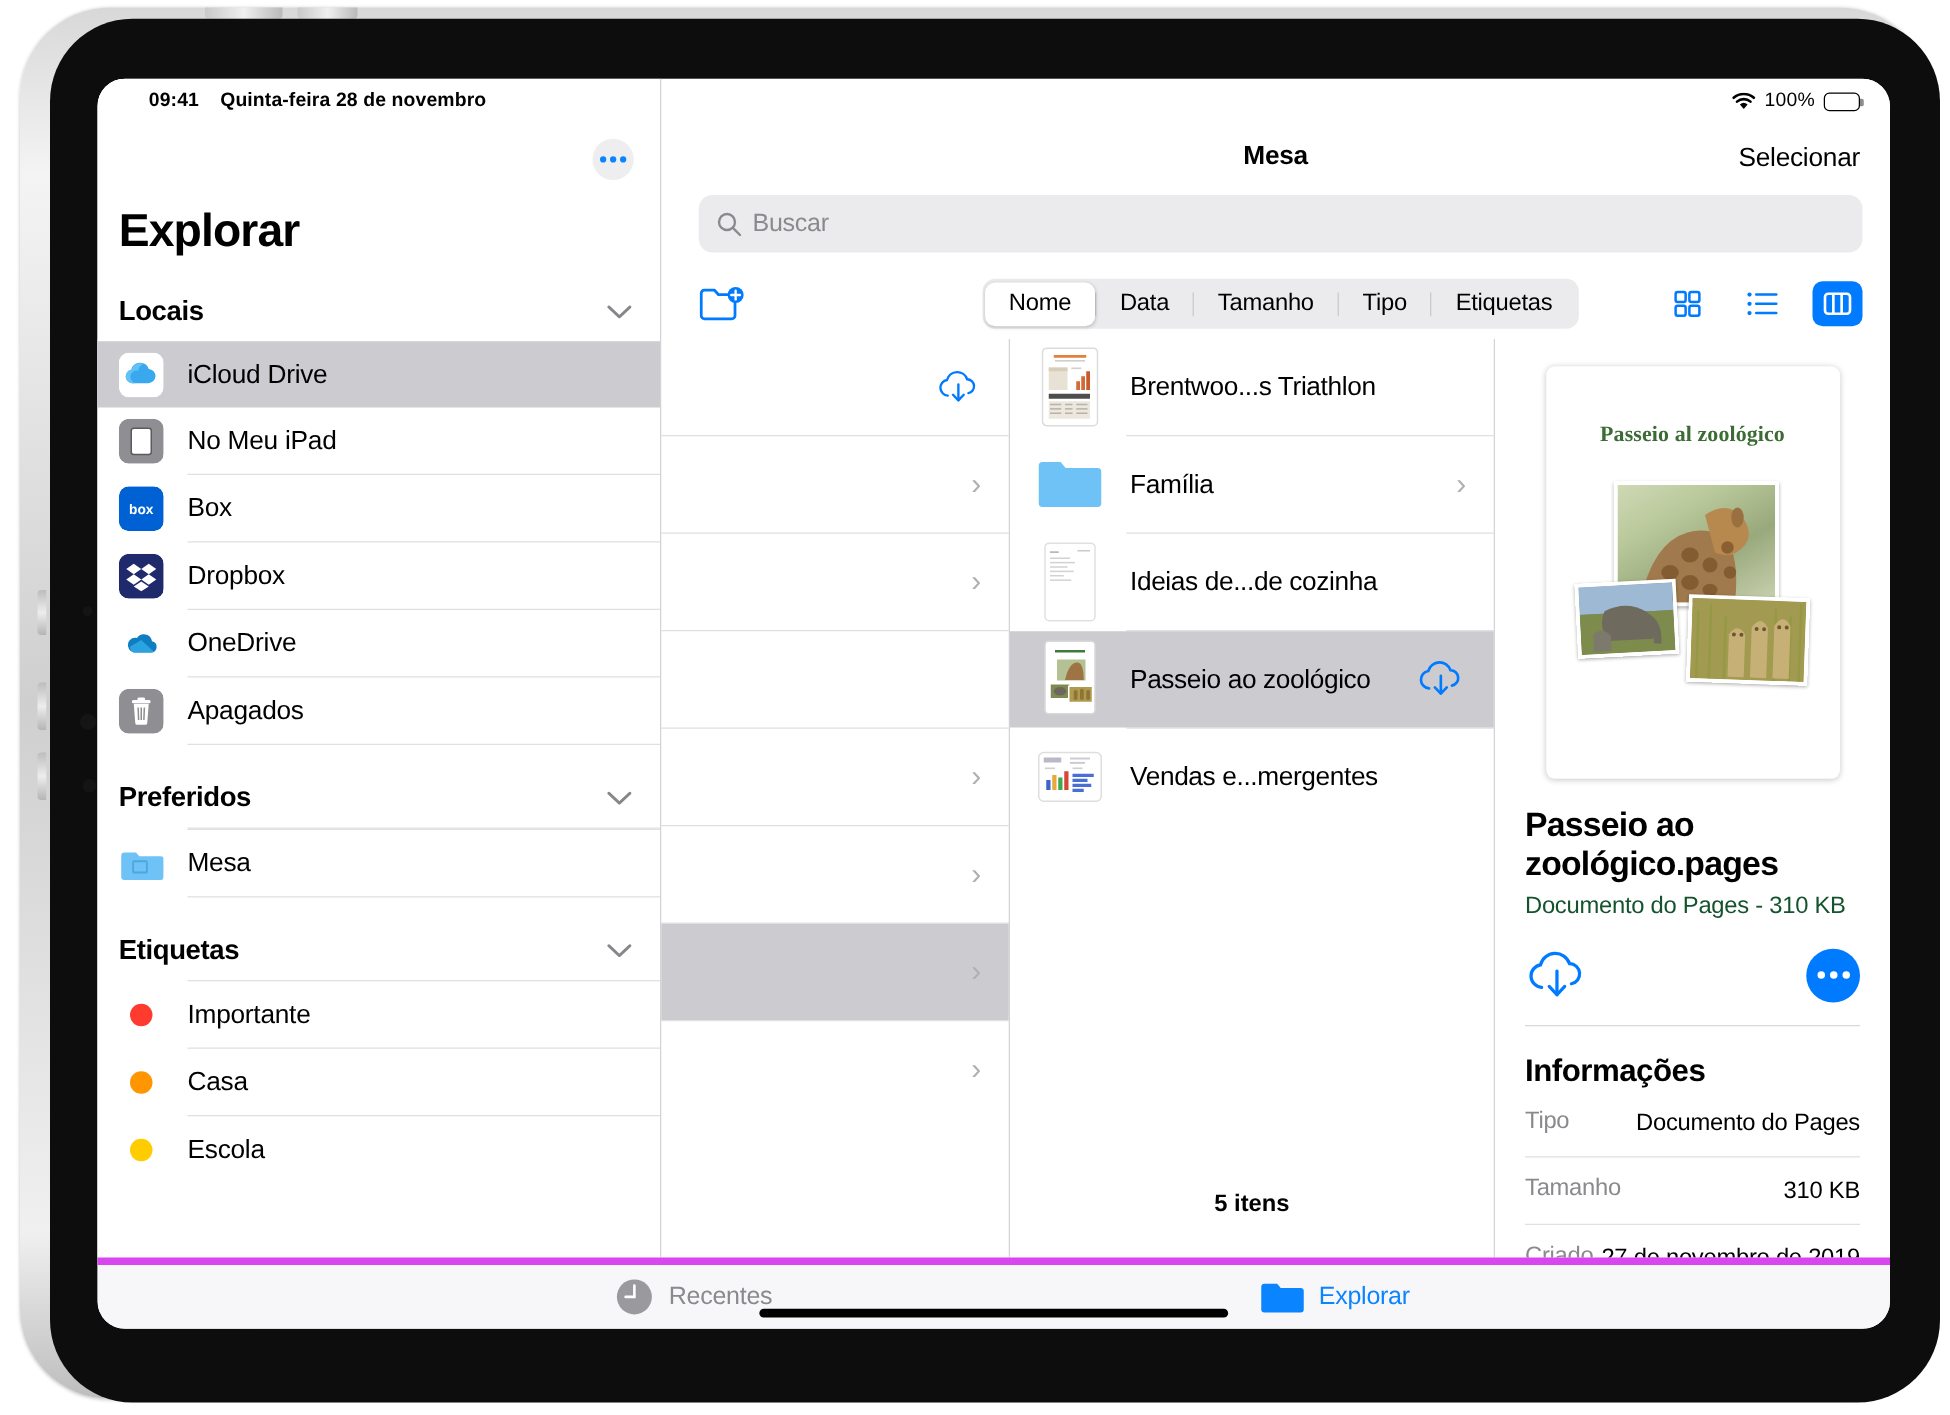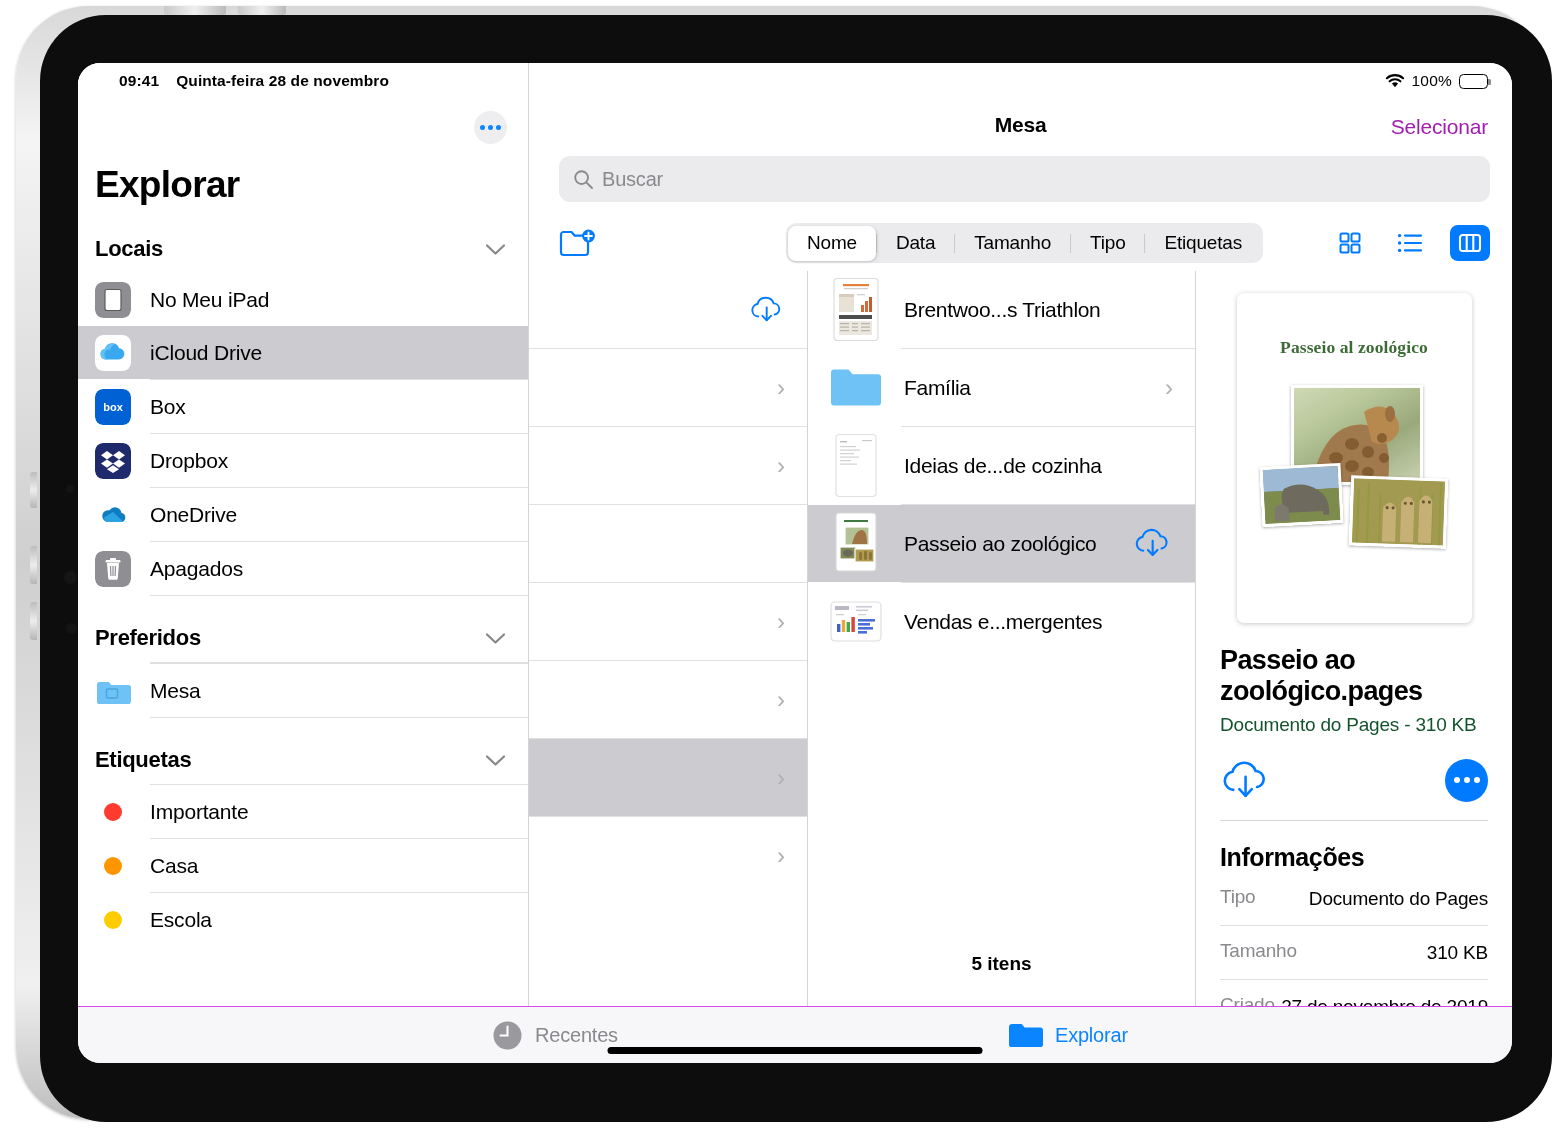--- a/index.html
+++ b/index.html
@@ -113,21 +113,21 @@
   
   #content { position: absolute; left: 0; top: 0; width: 100%; height: 943px; background:#fff; }
 
   #topbar { position: absolute; left: 451px; top: 36px; right: 0; height: 172px; background:#fff; z-index:20; }
   #nav-title {
     position: absolute; left: 0; right: 0; top: 14px; text-align: center;
     font-size: 21px; font-weight: bold; color:#000; letter-spacing:-.2px;
   }
   #nav-select {
     position: absolute; right: 24px; top: 16px;
-    font-size: 21px; color: #a21caf; letter-spacing:-.2px;
+    font-size: 21px; color: #000000; letter-spacing:-.2px;
   }
   #searchbar {
     position: absolute; left: 30px; right: 22px; top: 57px; height: 46px;
     background: #ebebed; border-radius: 11px;
     display: flex; align-items: center; padding-left: 14px; gap: 8px;
   }
   #search-input {
     border: none; outline: none; background: transparent;
     font-size: 20px; color: #8a8a8e; font-family: inherit; width: 92%;
     letter-spacing:-.2px;
@@ -205,21 +205,21 @@
   #detail-more-btn i { width:6px; height:6px; border-radius:50%; background:#fff; display:block; }
   .hr { height: 1px; background: #d8d8da; margin-top: 14px; }
   #info-head { margin-top: 22px; font-size: 25px; font-weight: bold; color:#000; letter-spacing:-.4px; }
   .info-row { display: flex; align-items: flex-start; padding: 14px 0 13px 0; border-bottom: 1px solid #e0e0e2; }
   .info-k { font-size: 19px; color: #8a8a8e; letter-spacing:-.2px; }
   .info-v { margin-left: auto; font-size: 19px; color: #000; text-align: right; letter-spacing:-.2px; line-height: 1.36; }
 
   
   #tabbar {
     position: absolute; left: 0; bottom: 0; width: 100%; height: 57px;
-    background: #f7f7f9; border-top: 1px solid #d946ef;
+    background: #f7f7f9; border-top: 6px solid #d946ef;
     display: flex; align-items: center; z-index: 35;
   }
   .tab { display:flex; align-items:center; gap: 11px; }
   #tab-recentes { position:absolute; left: 413px; }
   #tab-explorar { position:absolute; left: 930px; }
   .tab .tlabel { font-size: 20px; letter-spacing:-.2px; }
   #tab-recentes .tlabel { color: #8a8a8e; }
   #tab-explorar .tlabel { color: #0a84ff; }
   #home-indicator {
     position: absolute; left: 50%; transform: translateX(-50%); bottom: 9px;
@@ -619,39 +619,39 @@
 
         <div class="sec-head">
           <span class="sec-title">Locais</span>
           <span class="chev">
             <svg width="21" height="13" viewBox="0 0 21 13">
                 <path d="M2 2.5 10.5 10.5 19 2.5" fill="none" stroke="#86868b" stroke-width="2.2" stroke-linecap="round" stroke-linejoin="round"></path>
               </svg>
           </span>
         </div>
 
-        <div class="s-item">
-          <span class="ico">
-            <svg width="36" height="36" viewBox="0 0 36 36">
-              <rect width="36" height="36" rx="8" fill="#8e8e93"></rect>
-              <rect x="10" y="7.5" width="16" height="21" rx="2" fill="#fff" stroke="#5a5a5f" stroke-width="1.2"></rect>
-            </svg>
-          </span>
-          <span class="lbl">No Meu iPad</span>
-        </div>
-
         <div class="s-item sel">
           <span class="ico">
             <svg width="36" height="36" viewBox="0 0 36 36">
               <rect width="36" height="36" rx="8" fill="#fff"></rect>
               <path d="M10.5 24.5a5.4 5.4 0 0 1-.5-10.7 7.3 7.3 0 0 1 14-.6 4.9 4.9 0 0 1-.6 11.3z" fill="#3aa8ef"></path>
               <path d="M10.5 24.5a5.4 5.4 0 0 1-.5-10.7 7.3 7.3 0 0 1 9.6-4.6 7.5 7.5 0 0 0-4.2 5.3 5 5 0 0 0-2 10z" fill="#63c2f5"></path>
             </svg>
           </span>
           <span class="lbl">iCloud Drive</span>
+        </div>
+
+        <div class="s-item">
+          <span class="ico">
+            <svg width="36" height="36" viewBox="0 0 36 36">
+              <rect width="36" height="36" rx="8" fill="#8e8e93"></rect>
+              <rect x="10" y="7.5" width="16" height="21" rx="2" fill="#fff" stroke="#5a5a5f" stroke-width="1.2"></rect>
+            </svg>
+          </span>
+          <span class="lbl">No Meu iPad</span>
         </div>
         <div class="s-sep"></div>
 
         <div class="s-item">
           <span class="ico">
             <svg width="36" height="36" viewBox="0 0 36 36">
               <rect width="36" height="36" rx="8" fill="#0061d5"></rect>
               <text x="18" y="22" font-family="Liberation Sans, sans-serif" font-size="11" font-weight="bold" fill="#fff" text-anchor="middle">box</text>
             </svg>
           </span>

